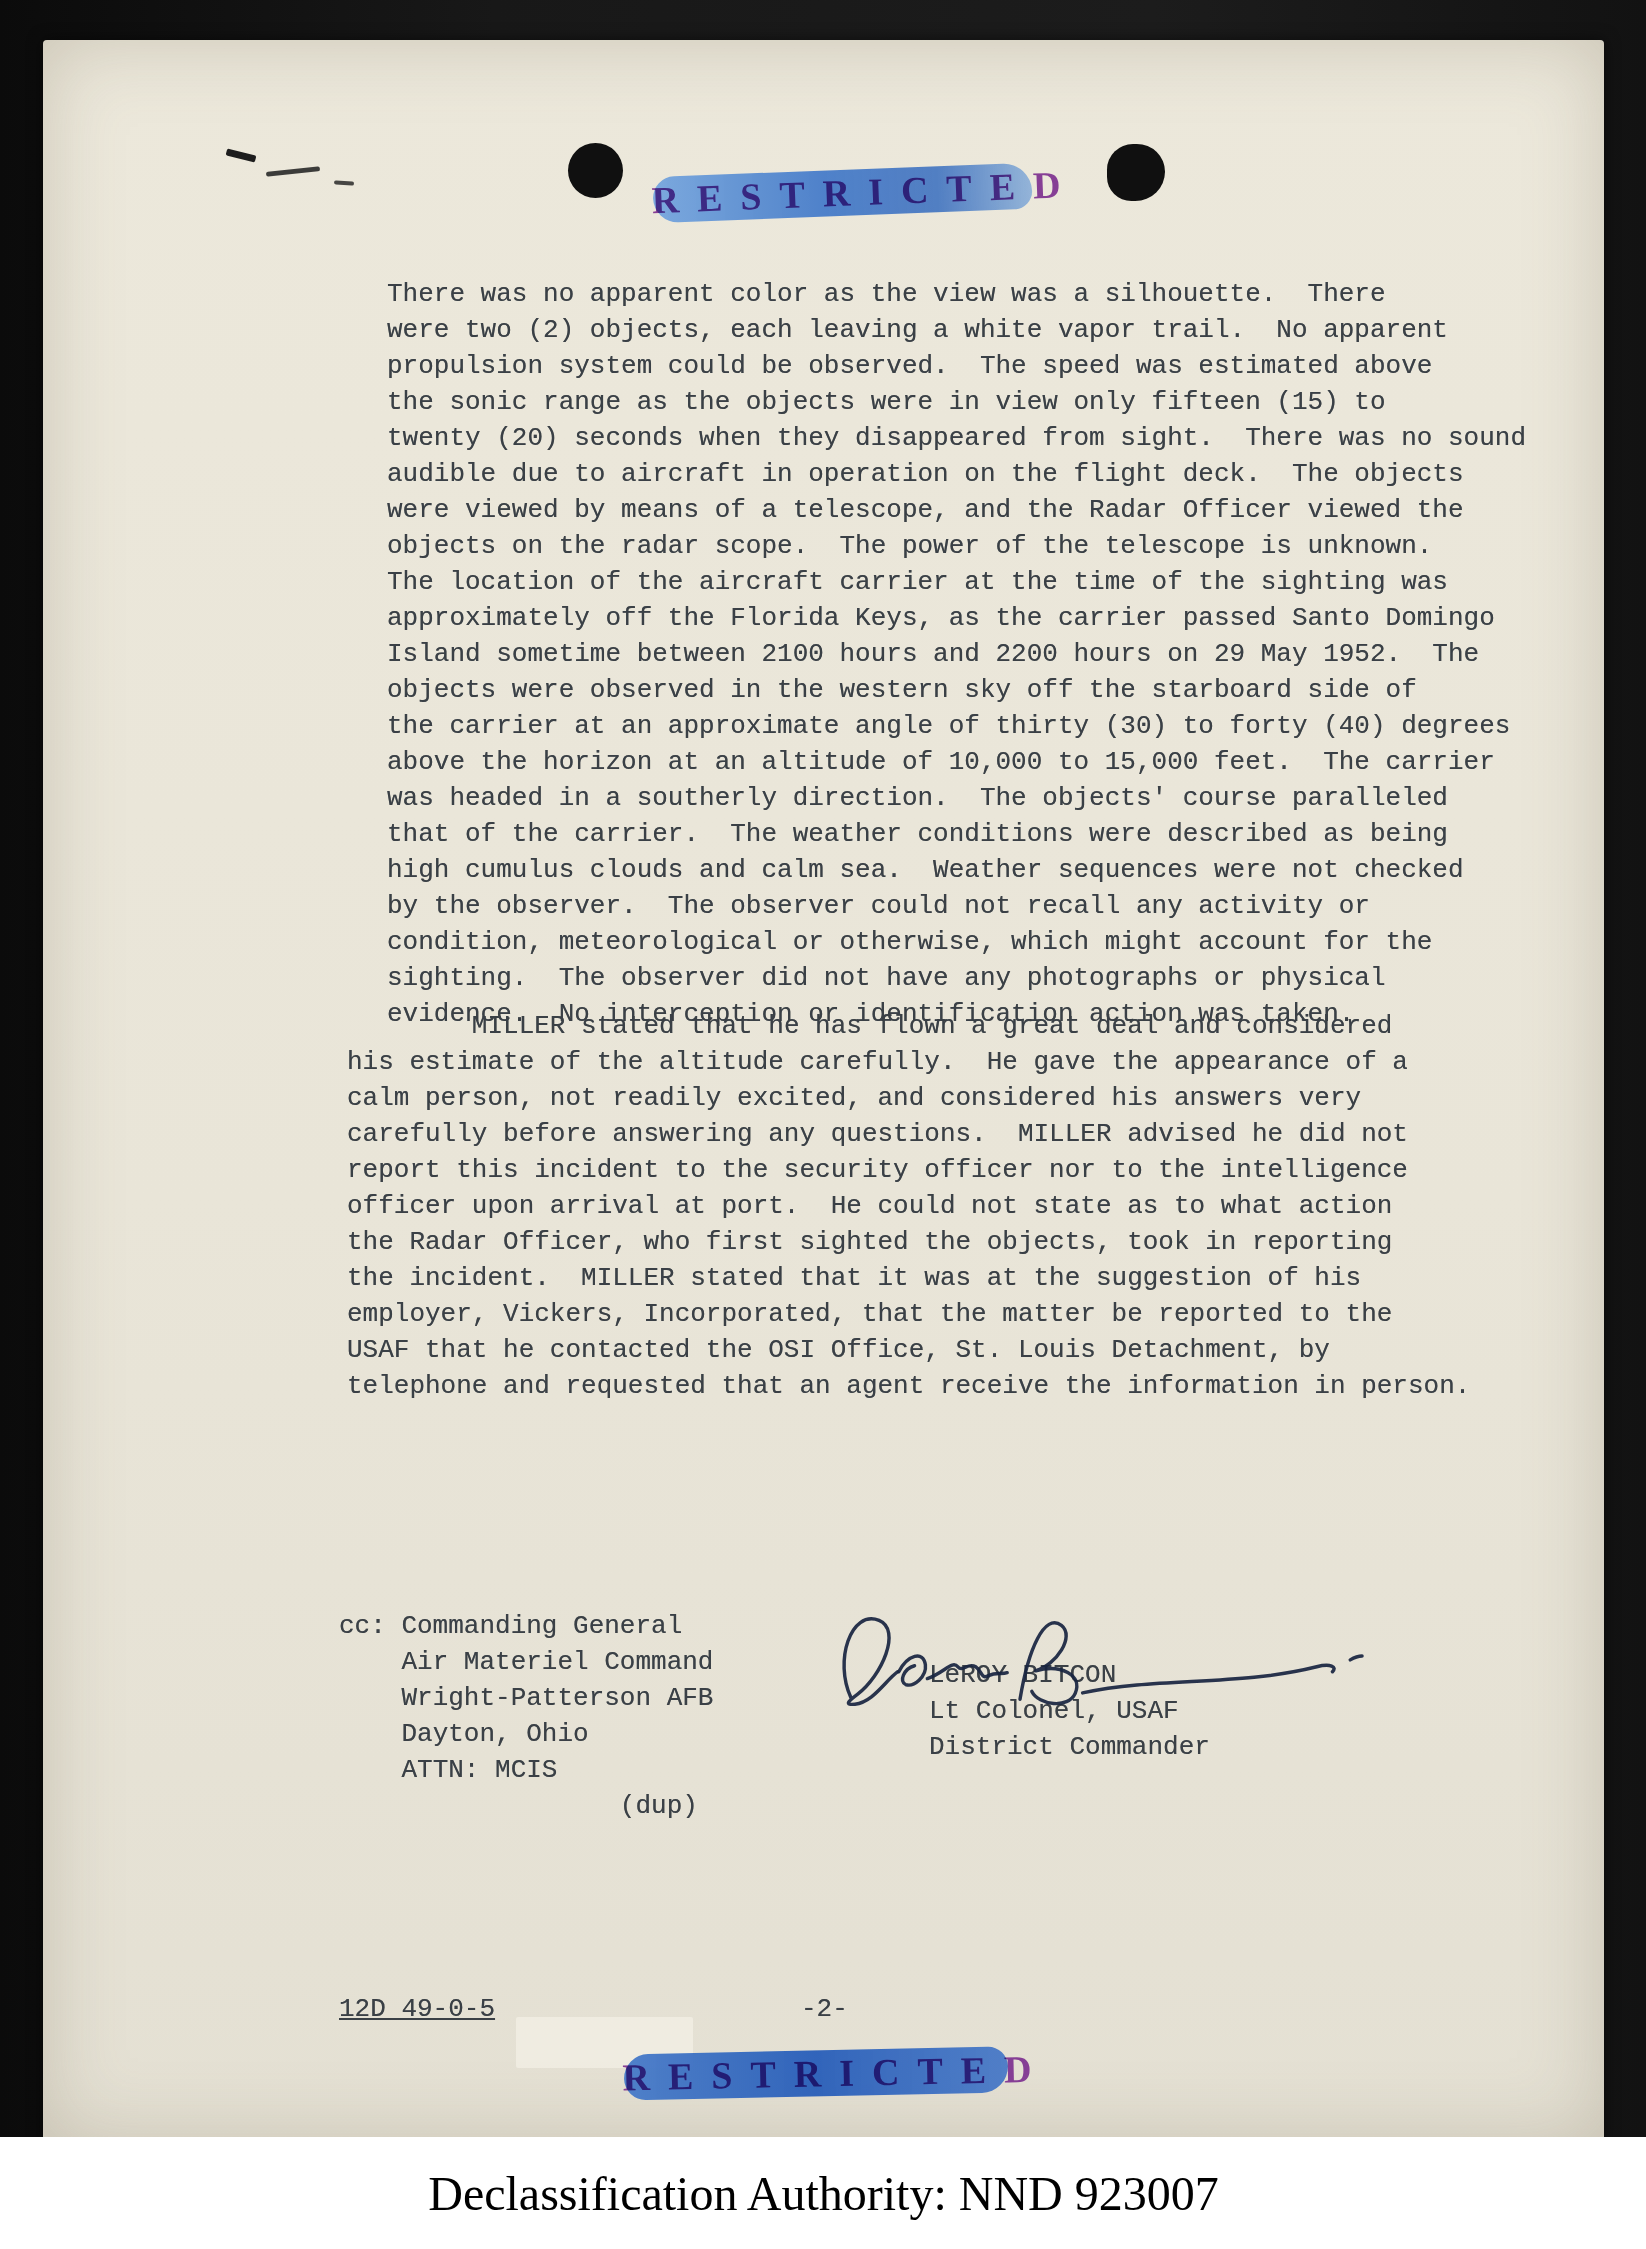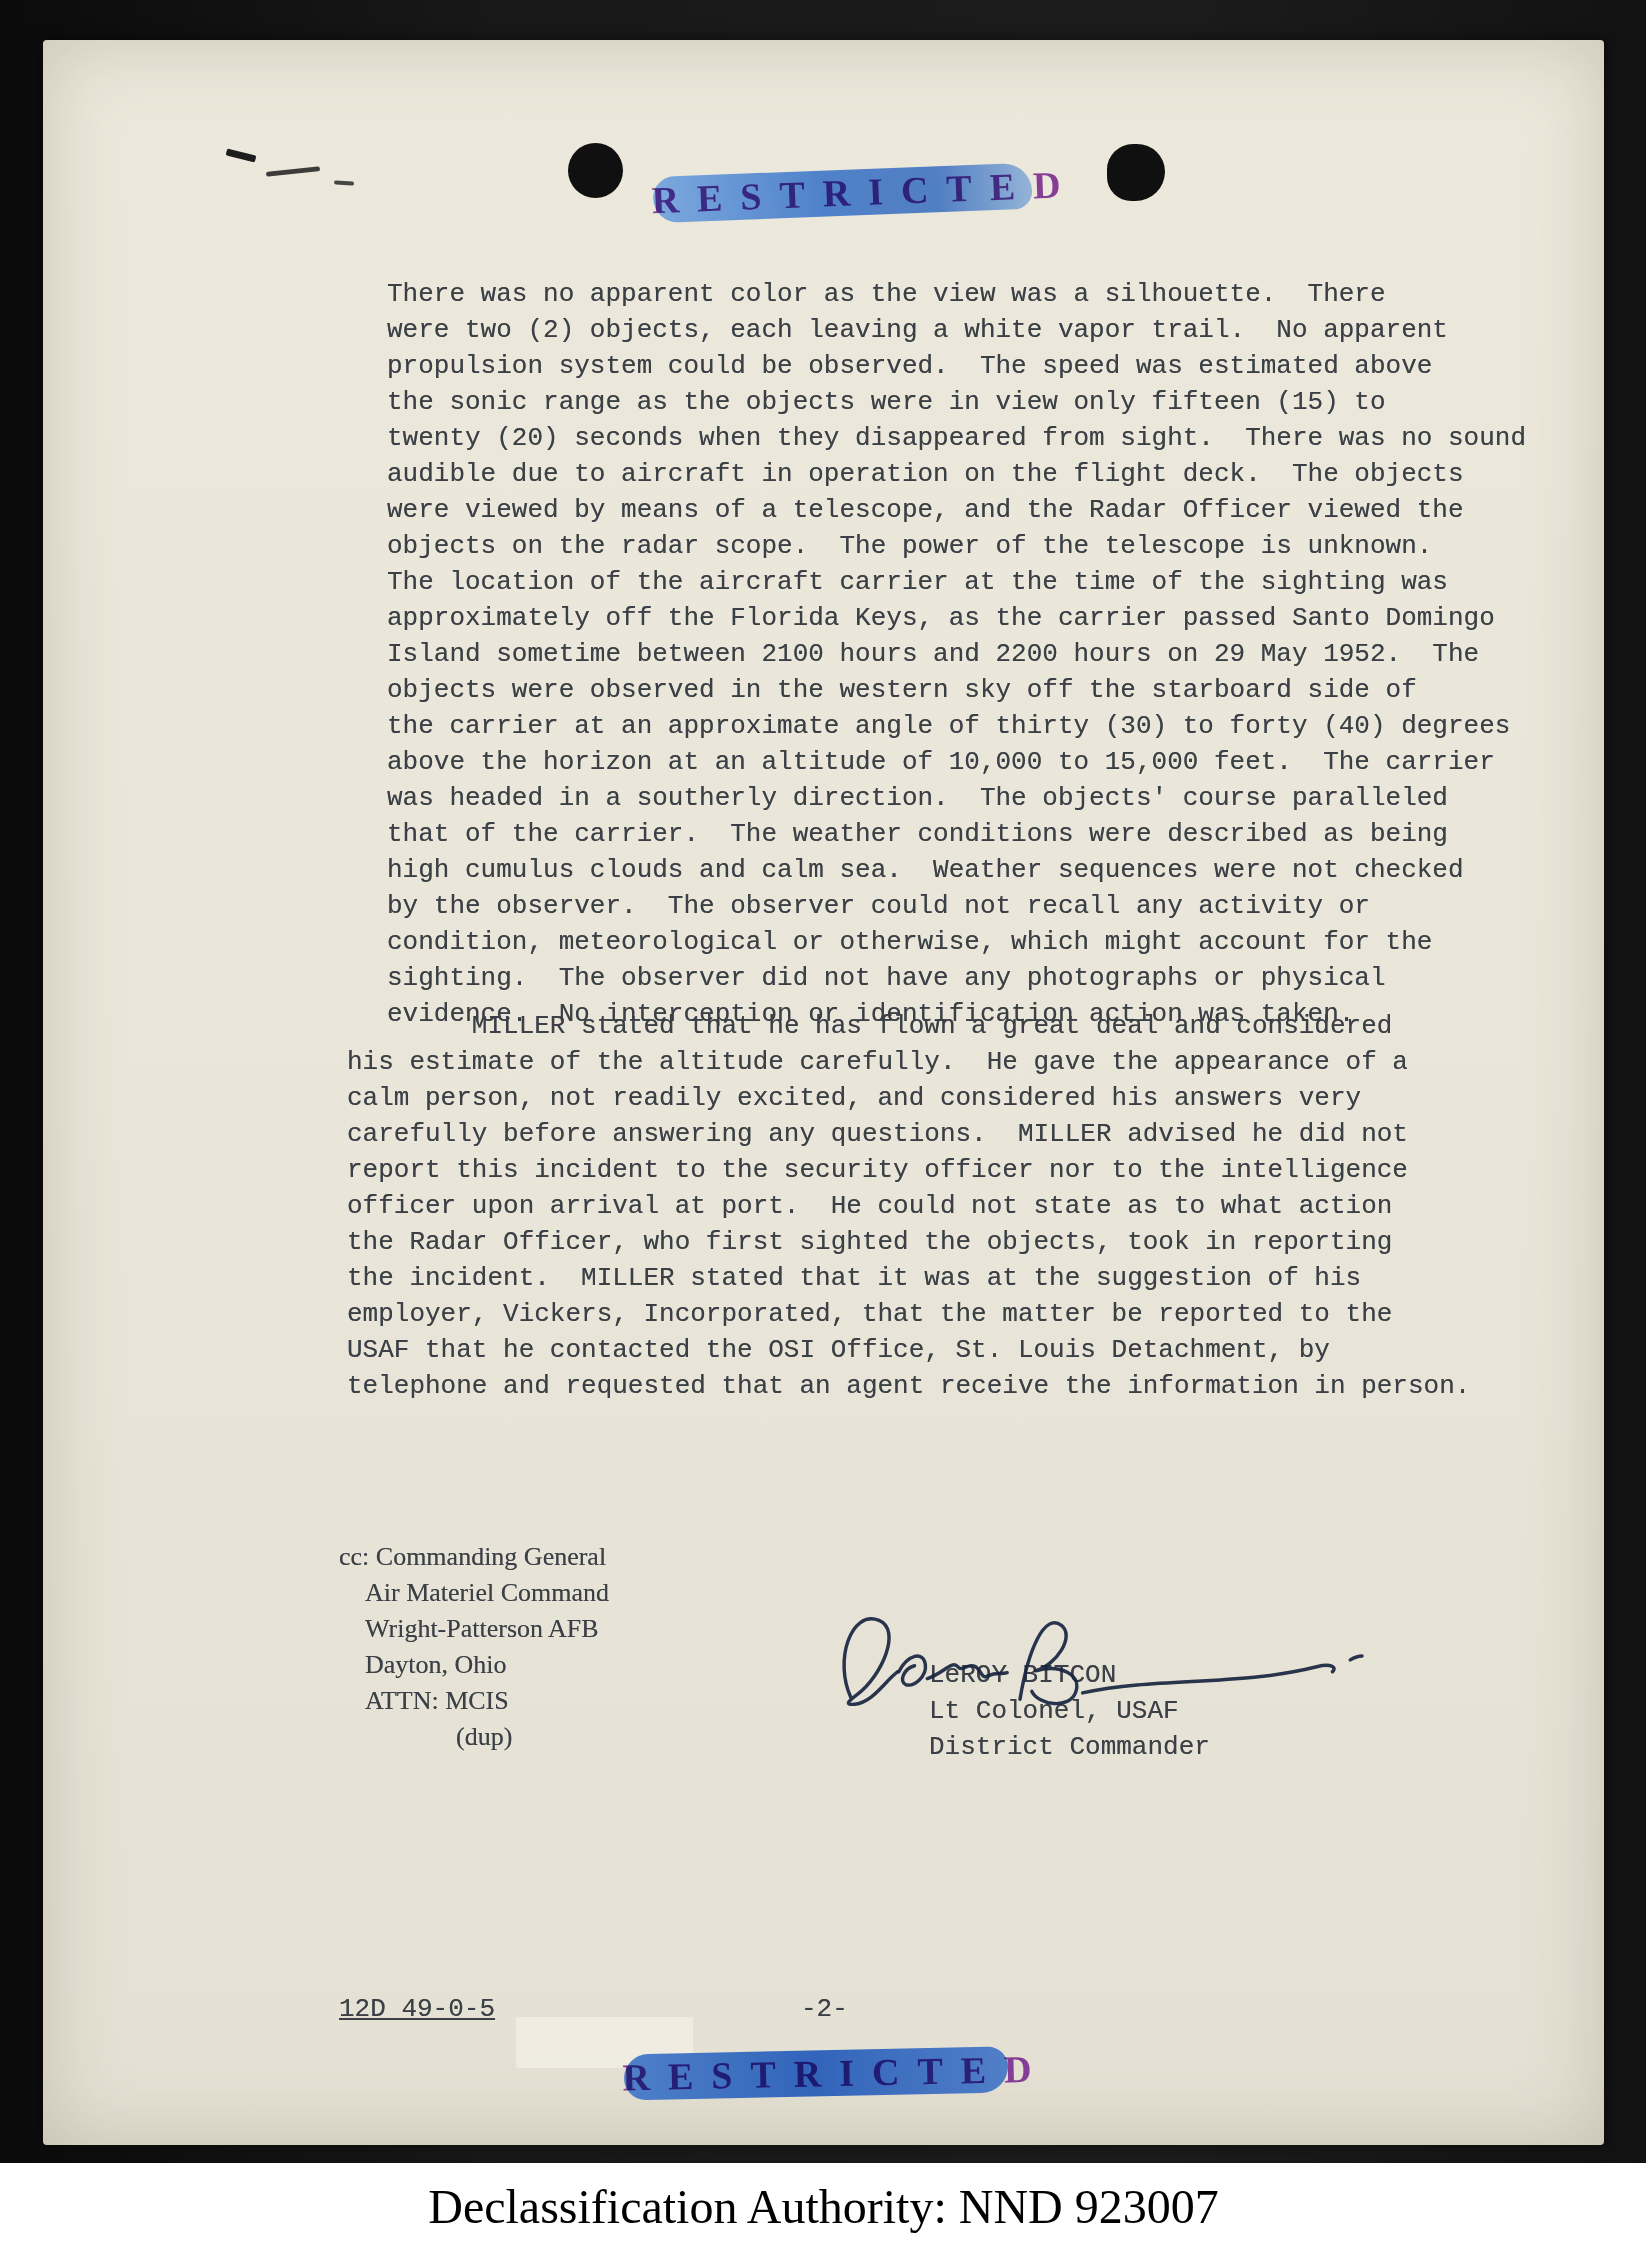--- a/index.html
+++ b/index.html
@@ -33,21 +33,21 @@
   .stamp-text{position:relative;z-index:2;font-family:"Liberation Serif","DejaVu Serif",serif;
       font-weight:700;font-size:38px;letter-spacing:18px;color:#7d2f8f;opacity:.92;
       mix-blend-mode:multiply;white-space:nowrap;}
 
   .signature{position:absolute;left:761px;top:1542px;width:572px;height:138px;z-index:3;}
   .signature path{fill:none;stroke:#182440;stroke-width:7;stroke-linecap:round;stroke-linejoin:round;opacity:.92;}
 
   .patch{position:absolute;left:473px;top:1977px;width:177px;height:51px;
          background:rgba(252,250,242,.45);border-radius:2px;}
 
-  .declass-strip{position:absolute;left:0;bottom:0;width:1647px;height:87px;background:#ffffff;
+  .declass-strip{position:absolute;left:0;bottom:0;width:1647px;height:113px;background:#ffffff;
       display:flex;align-items:center;justify-content:center;}
   .declass-text{font-family:"Liberation Serif","DejaVu Serif",serif;font-size:48px;color:#000;}
 </style>
 </head>
 <body>
 
 <div class="scene">
 
   <div class="paper">
 
@@ -91,21 +91,21 @@
 carefully before answering any questions.  MILLER advised he did not
 report this incident to the security officer nor to the intelligence
 officer upon arrival at port.  He could not state as to what action
 the Radar Officer, who first sighted the objects, took in reporting
 the incident.  MILLER stated that it was at the suggestion of his
 employer, Vickers, Incorporated, that the matter be reported to the
 USAF that he contacted the OSI Office, St. Louis Detachment, by
 telephone and requested that an agent receive the information in person.</div>
 
 
-    <div class="typed" style="left:296px;top:1499px;font-family:Liberation Serif, serif;">cc: Commanding General
+    <div class="typed" style="left:296px;top:1568px;">cc: Commanding General
     Air Materiel Command
     Wright-Patterson AFB
     Dayton, Ohio
     ATTN: MCIS
                   (dup)</div>
 
     <div class="typed" style="left:886px;top:1617px;">LeROY BITCON
 Lt Colonel, USAF
 District Commander</div>
 

